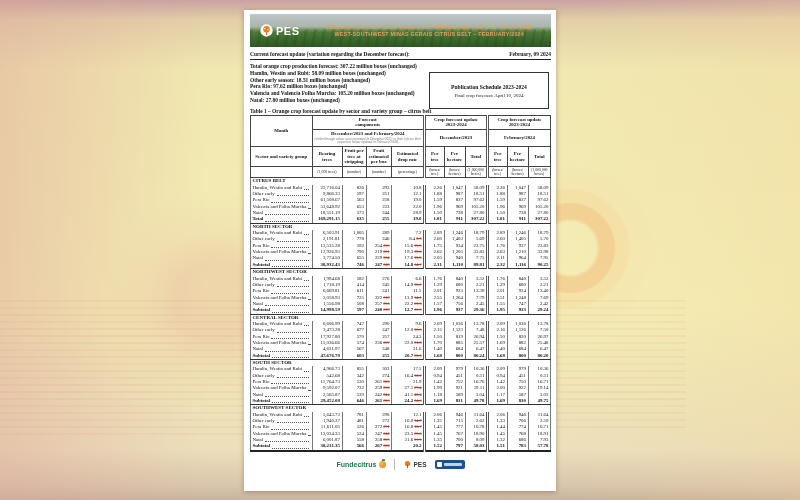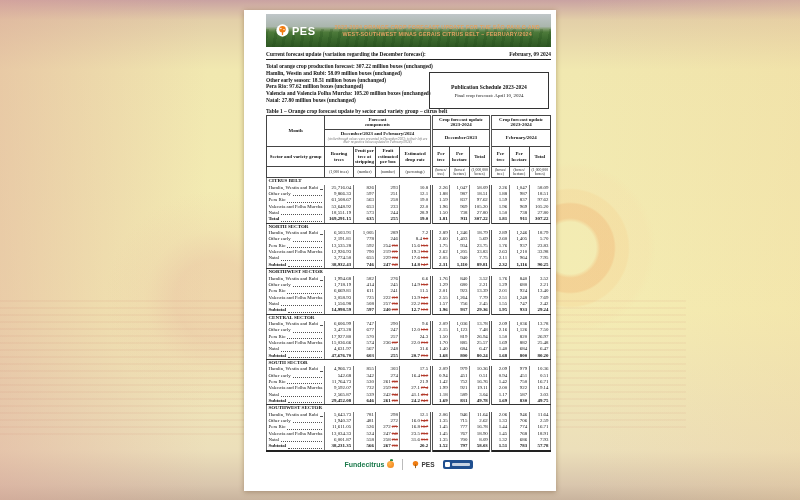--- a/index.html
+++ b/index.html
@@ -12,21 +12,21 @@
       linear-gradient(90deg, rgba(221,164,152,0.45) 0%, rgba(240,225,175,0) 26%, rgba(240,225,175,0) 72%, rgba(242,210,150,0.25) 100%),
       linear-gradient(180deg, #c9a2a2 0%, #e3cfa8 4%, #f1e8b0 14%, #f4edb4 62%, #ecdfba 90%, #d9c6ad 97%, #c9b49e 100%);
   }
   .ripples{ position:absolute; pointer-events:none; background:repeating-linear-gradient(180deg, rgba(205,130,110,0.16) 0 2px, rgba(255,255,255,0) 2px 7px); }
   .ripples.left{ left:0; top:300px; width:244px; height:140px; opacity:.55; }
   .ripples.right{ left:556px; top:300px; width:130px; height:130px; opacity:.5; }
 
   .page{
     position:absolute; left:244px; top:10px; width:312px; height:481px;
     background:#ffffff; box-shadow:0 1px 5px rgba(90,60,30,0.4);
-    padding:4px 5px 3px 22px; color:#111;
+    padding:4px 5px 3px 6px; color:#111;
   }
 
   
   .banner{
     position:relative; height:33px; width:100%;
     background:
       linear-gradient(180deg, #bfc6c9 0%, #aab6ad 38%, #7d9a6a 46%, #4d7a3a 55%, #3c6a2e 75%, #2e5623 100%);
     display:flex; align-items:center; overflow:hidden;
   }
   .banner:before{ content:""; position:absolute; inset:0;

